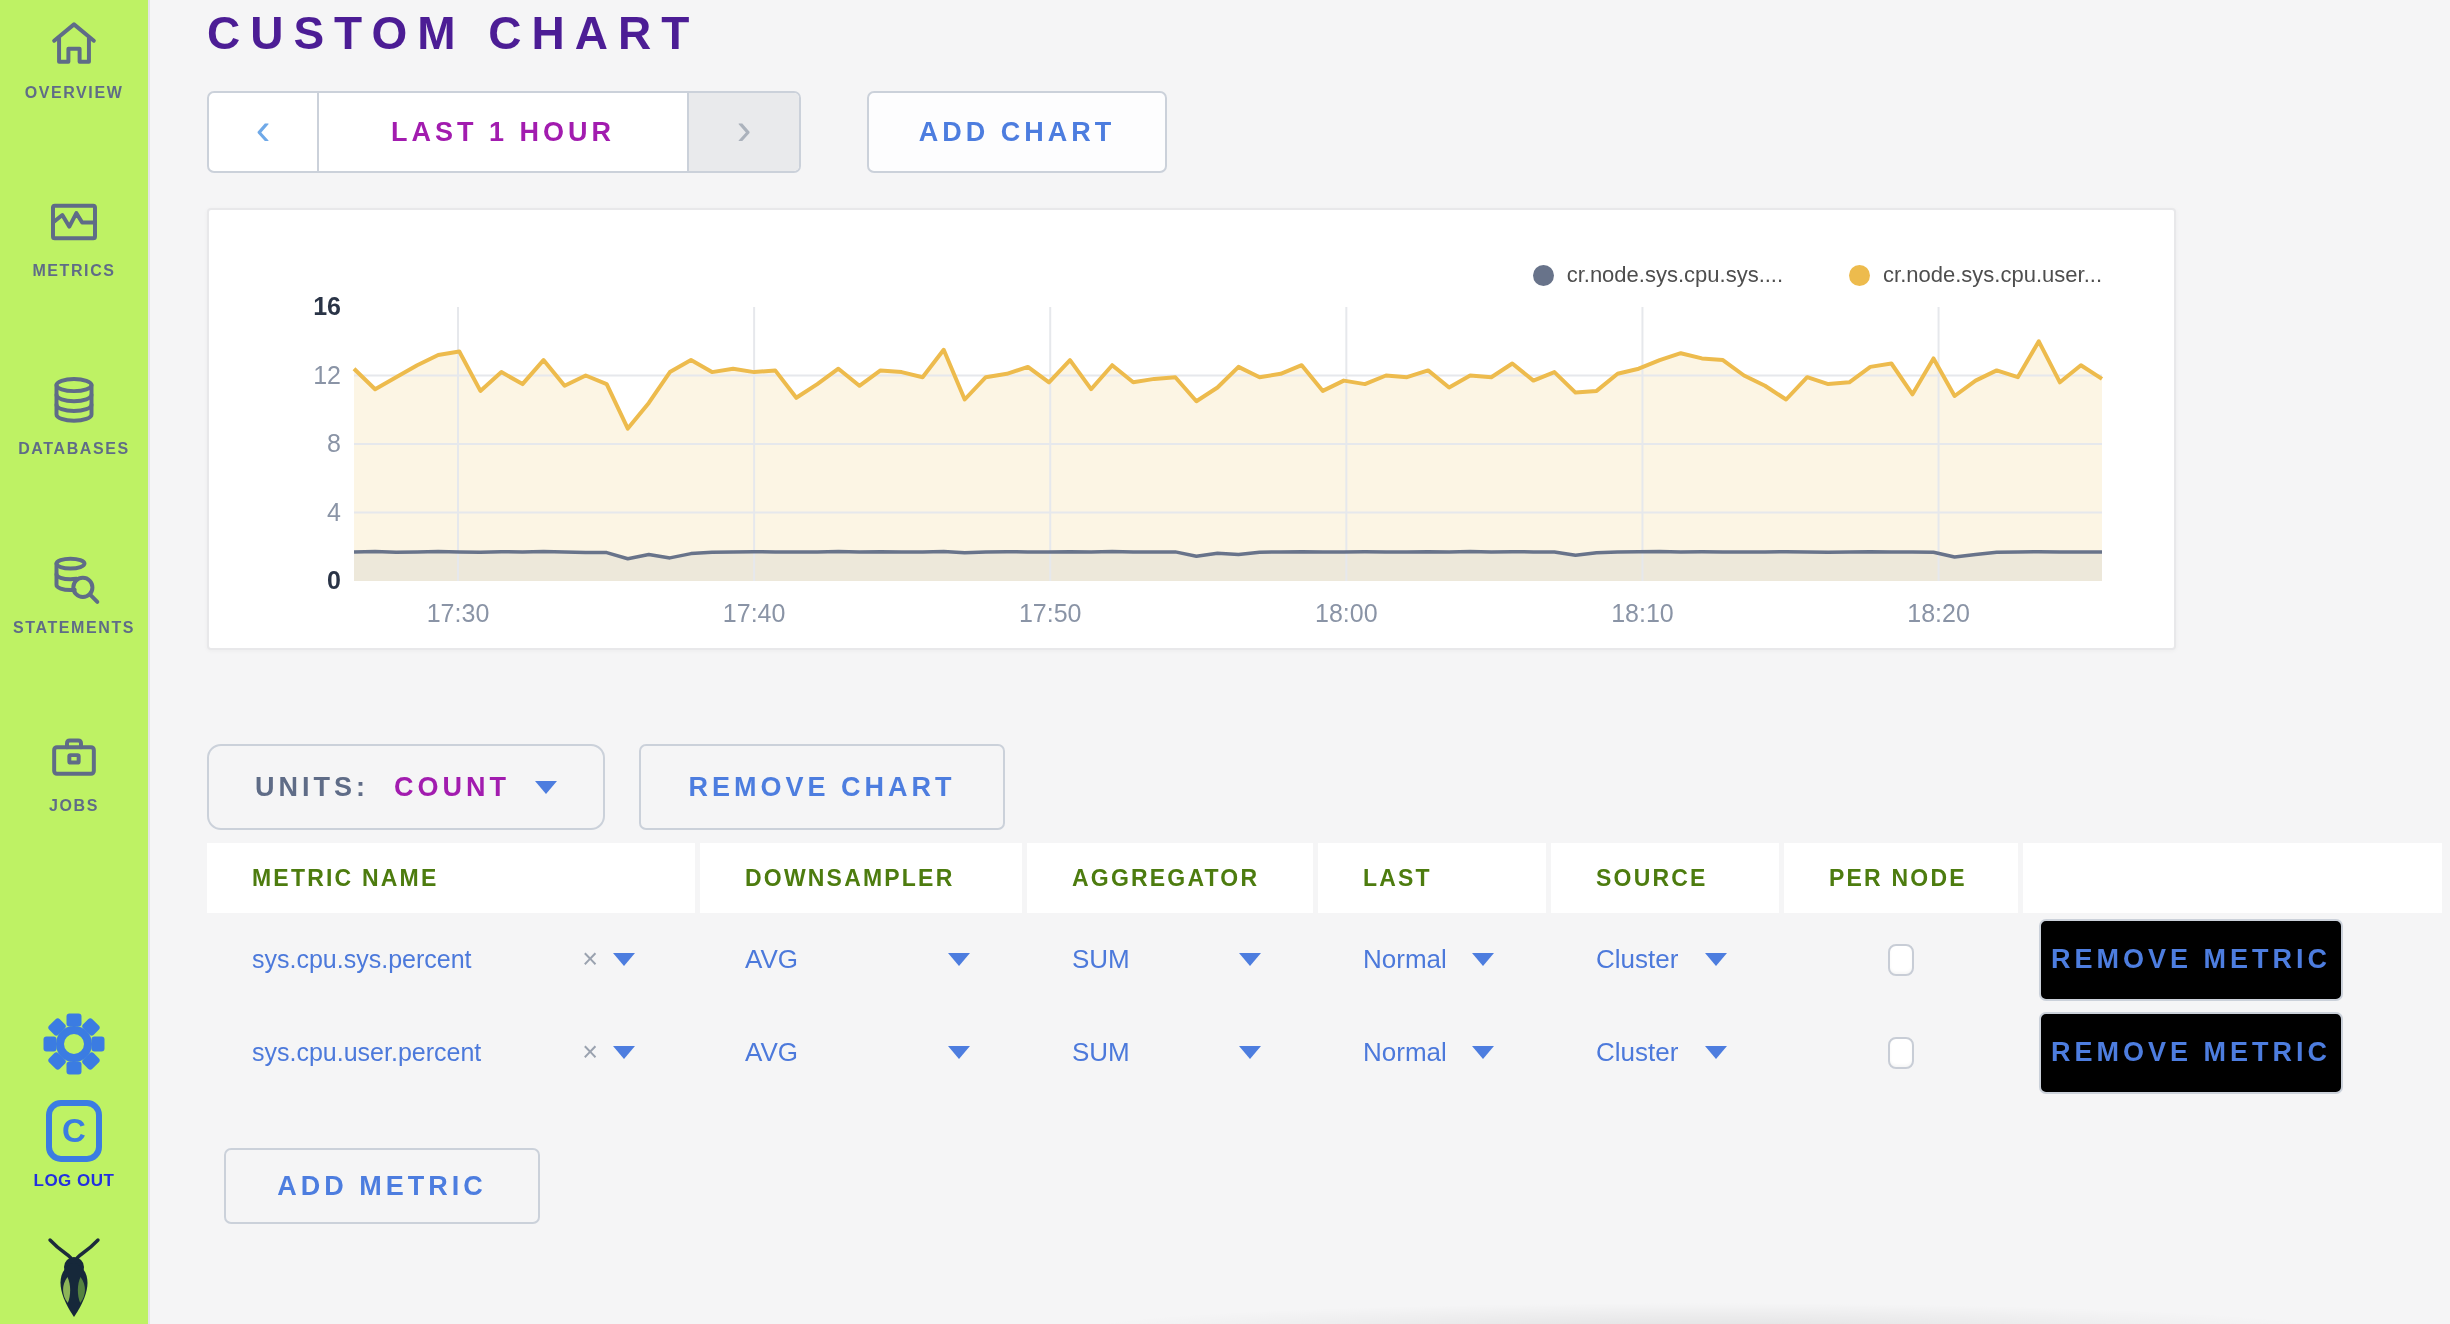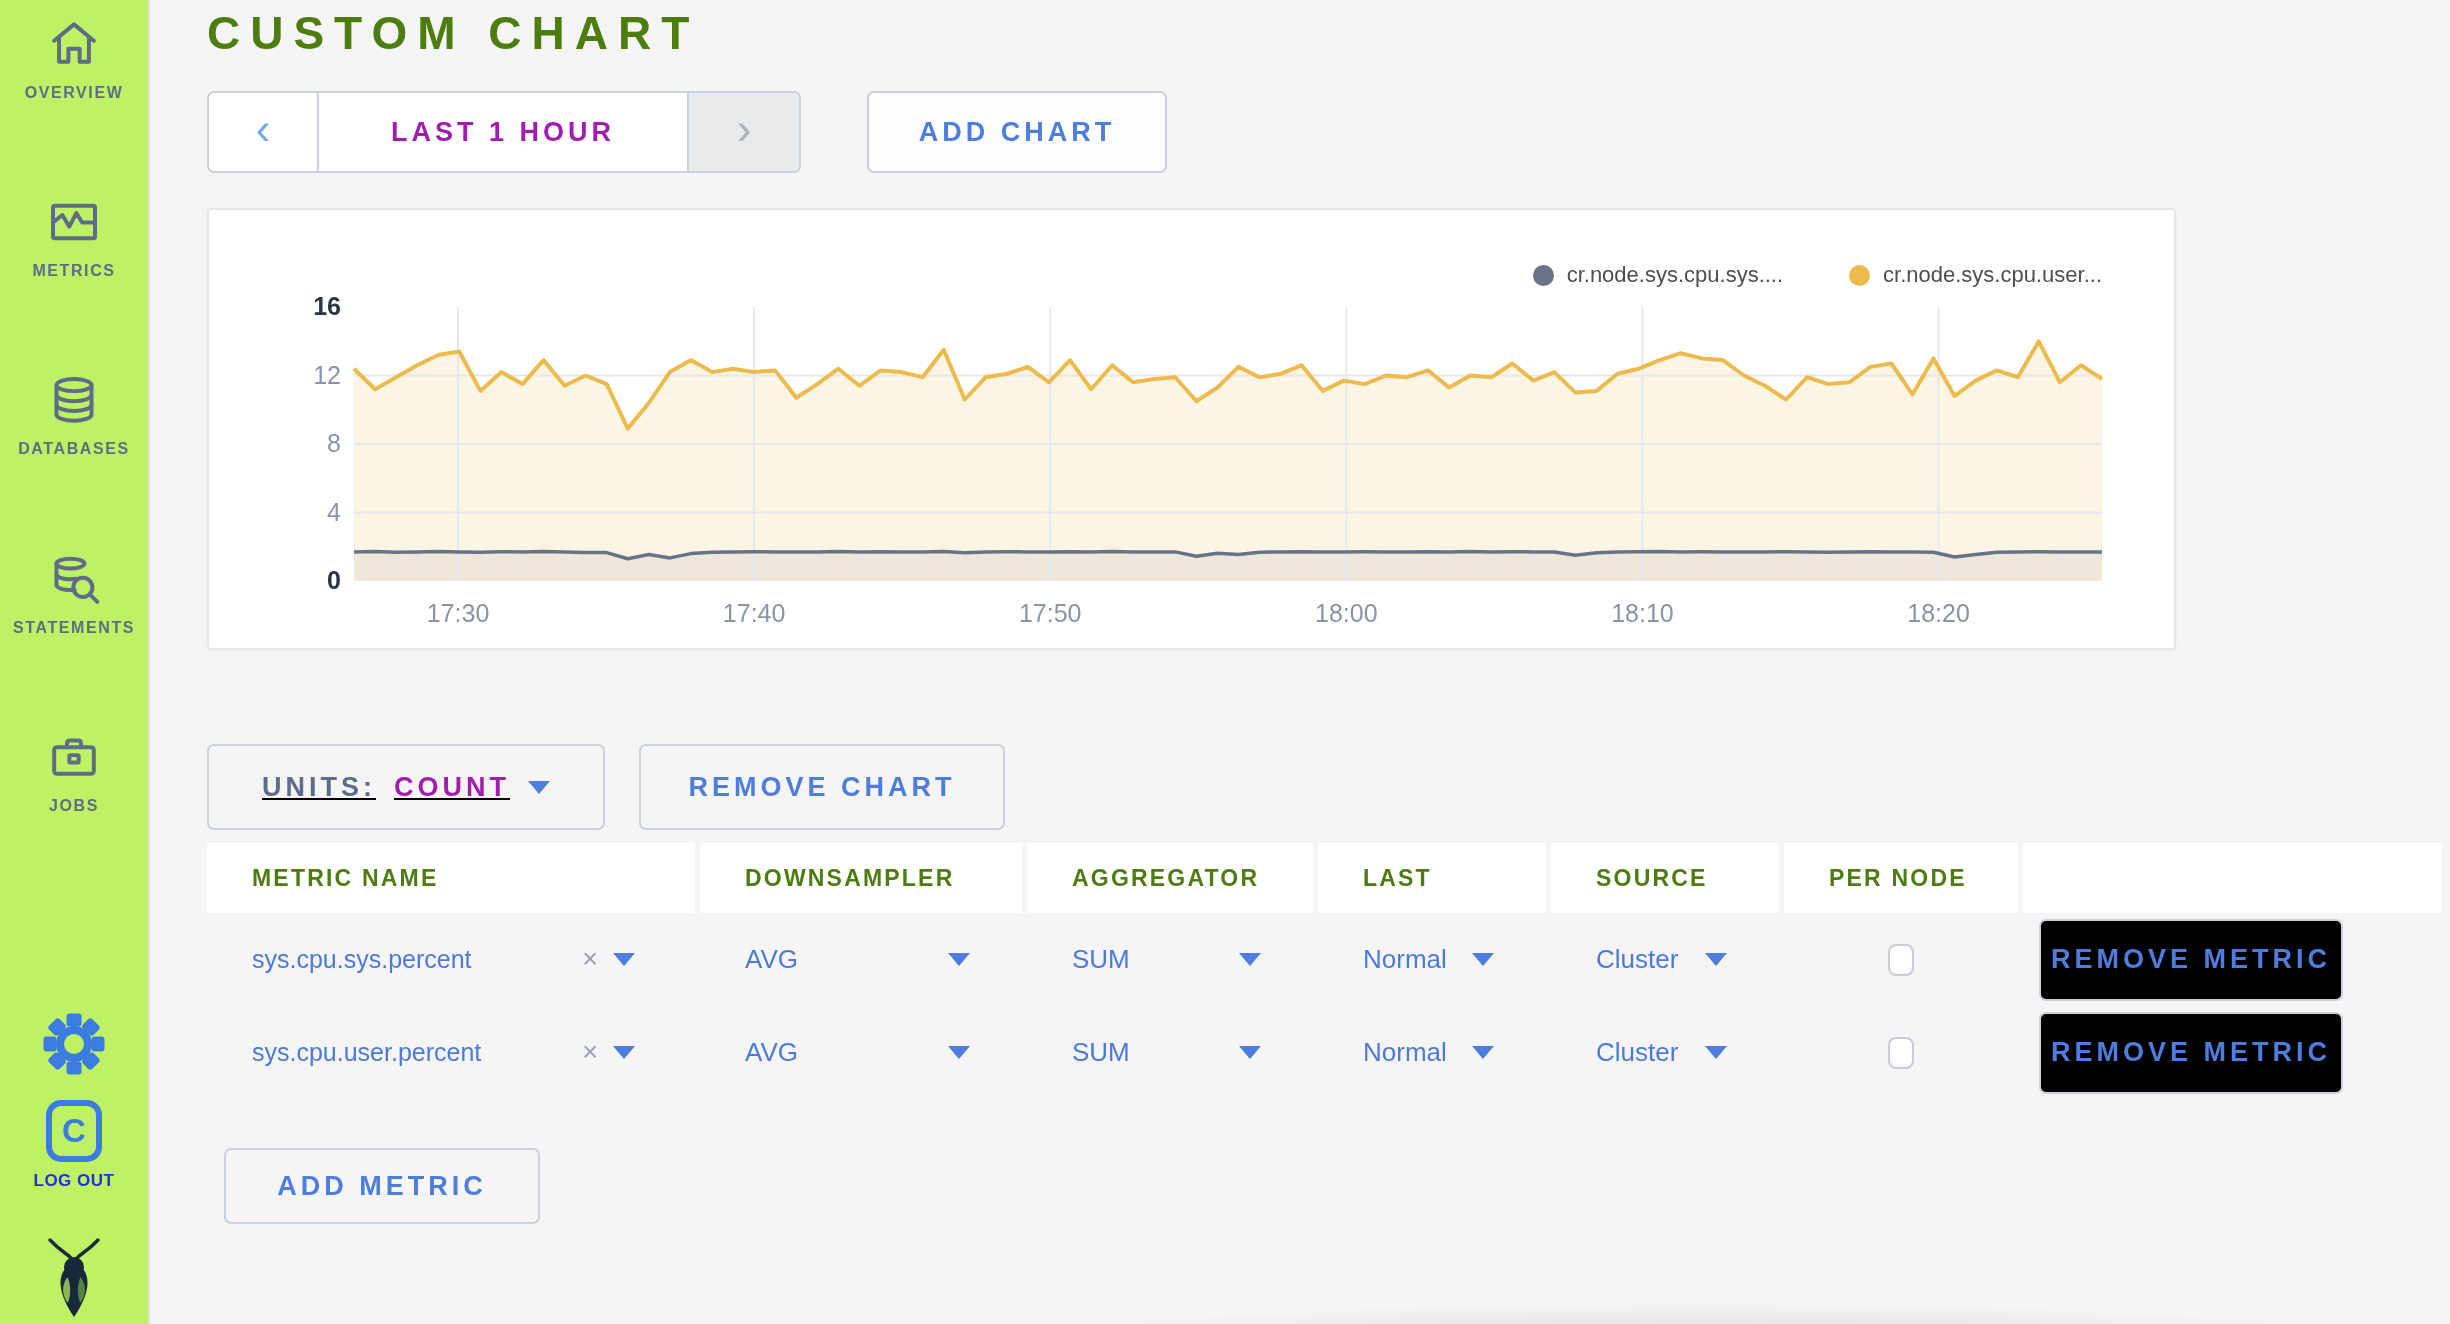--- a/index.html
+++ b/index.html
@@ -29,21 +29,21 @@
     display:flex; align-items:center; justify-content:center; }
   .logout-box span { font-size:33px; font-weight:700; color:#3B7CE2; }
   .logout-label { margin-top:9px; font-size:17px; font-weight:800;
     letter-spacing:0.5px; color:#2230DF; }
 
   .bug { position:absolute; left:42px; top:1237px; width:64px; height:86px; cursor:pointer; }
 
   
   .main { position:absolute; left:152px; top:0; width:2298px; height:1324px; }
   .page-title { position:absolute; left:55px; top:6px; font-size:46px; font-weight:700;
-    letter-spacing:10px; color:#4d7c0f; }
+    letter-spacing:10px; color:#4c1d95; }
 
   .controls { position:absolute; left:55px; top:91px; display:flex; }
   .timewindow { display:flex; height:82px; border:2px solid #CBD1DA; border-radius:7px;
     overflow:hidden; background:#FFFFFF; }
   .tw-seg { display:flex; align-items:center; justify-content:center; }
   .tw-prev { width:110px; border-right:2px solid #CBD1DA; cursor:pointer; }
   .tw-prev .chev { color:#6FA9E8; font-size:44px; line-height:1; padding-bottom:6px; }
   .tw-range { width:368px; font-size:27px; font-weight:700; letter-spacing:4px;
     color:#a21caf; cursor:pointer; }
   .tw-next { width:112px; background:#E9EAEC; border-left:2px solid #CBD1DA; cursor:default; }
@@ -59,21 +59,21 @@
     box-shadow:0 1px 4px rgba(0,0,0,0.04); }
   .legend { position:absolute; top:52px; right:72px; display:flex; gap:66px; }
   .legend-item { display:flex; align-items:center; gap:13px; cursor:pointer; }
   .legend-dot { width:21px; height:21px; border-radius:50%; }
   .legend-label { font-size:22px; color:#4E4E4E; }
   #chart-svg { position:absolute; left:0; top:0; }
 
   
   .units-row { position:absolute; left:55px; top:744px; display:flex; }
   .units-box { width:398px; height:86px; display:flex; align-items:center;
-    justify-content:center; gap:18px; border:2px solid #CBD1DA; border-radius:7px; cursor:pointer;text-decoration:underline; }
+    justify-content:center; gap:25px; border:2px solid #CBD1DA; border-radius:14px; cursor:pointer; }
   .units-box .units-key { font-size:27px; font-weight:700; letter-spacing:4px; color:#5F6C87; }
   .units-box .units-val { font-size:27px; font-weight:700; letter-spacing:4px; color:#a21caf; }
   .caret { width:0; height:0; border-left:11px solid transparent;
     border-right:11px solid transparent; border-top:13px solid #4D7DDF; }
   .btn-remove-chart { margin-left:34px; width:366px; height:86px; }
 
   
   .mtable { position:absolute; left:55px; top:843px; width:2233px; }
   .mrow { display:grid; grid-template-columns:488px 322px 286px 228px 228px 234px 419px;
     column-gap:5px; }

